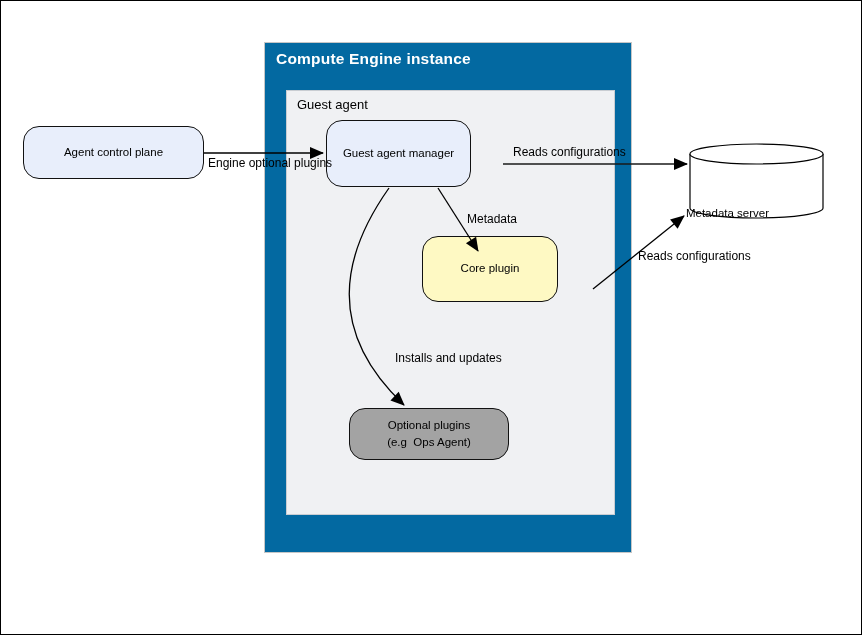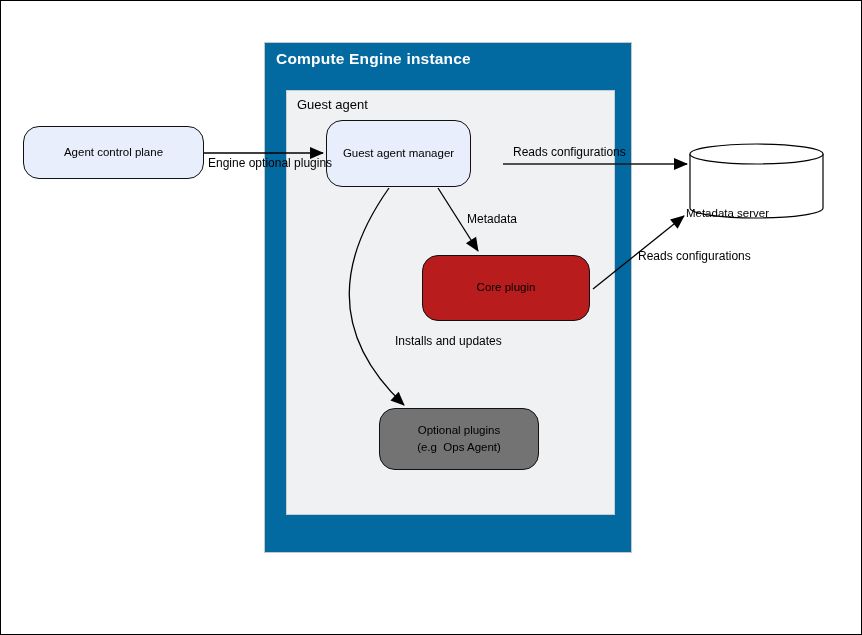--- a/index.html
+++ b/index.html
@@ -53,22 +53,22 @@
     justify-content: center;
     text-align: center;
     font-size: 11.5px;
     color: #000;
     z-index: 4;
     white-space: pre-wrap;
     line-height: 1.5;
   }
   .node-acp  { left: 22px;  top: 125px; width: 181px; height: 53px; background: #E8EEFB; }
   .node-gam  { left: 325px; top: 119px; width: 145px; height: 67px; background: #E8EEFB; }
-  .node-core { left: 421px; top: 254px; width: 168px; height: 66px; background: #b91c1c; }
-  .node-opt  { left: 378px; top: 407px; width: 160px; height: 62px; background: #737373; }
+  .node-core { left: 421px; top: 235px; width: 136px; height: 66px; background: #fef9c3; }
+  .node-opt  { left: 348px; top: 407px; width: 160px; height: 52px; background: #a3a3a3; }
   .overlay {
     position: absolute;
     left: 0; top: 0;
     width: 860px; height: 633px;
     z-index: 5;
     pointer-events: none;
   }
   .cyl-label {
     position: absolute;
     left: 660px; top: 170px;
@@ -82,21 +82,21 @@
   .edge-label {
     position: absolute;
     font-size: 12px;
     color: #000;
     z-index: 6;
     white-space: nowrap;
   }
   .lbl-manage   { left: 207px; top: 155px; }
   .lbl-reads1   { left: 512px; top: 144px; }
   .lbl-manages  { left: 466px; top: 211px; }
-  .lbl-installs { left: 362px; top: 333px; padding-left: 32px; }
+  .lbl-installs { left: 362px; top: 350px; padding-left: 32px; }
   .lbl-reads2   { left: 637px; top: 248px; }
 </style>
 </head>
 <body>
 
 <div class="canvas">
 
   <div class="ce-box">
     <div class="ce-title">Compute Engine instance</div>
 

